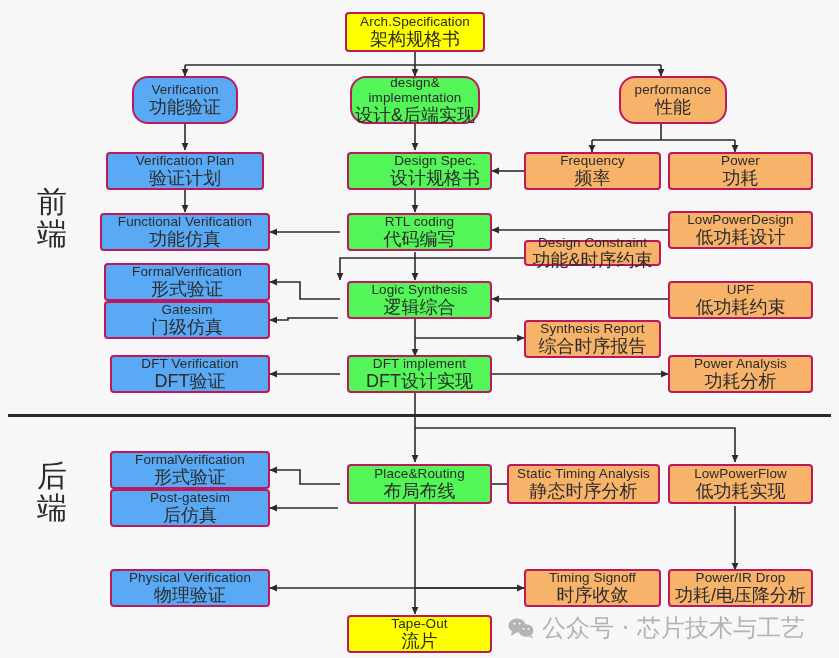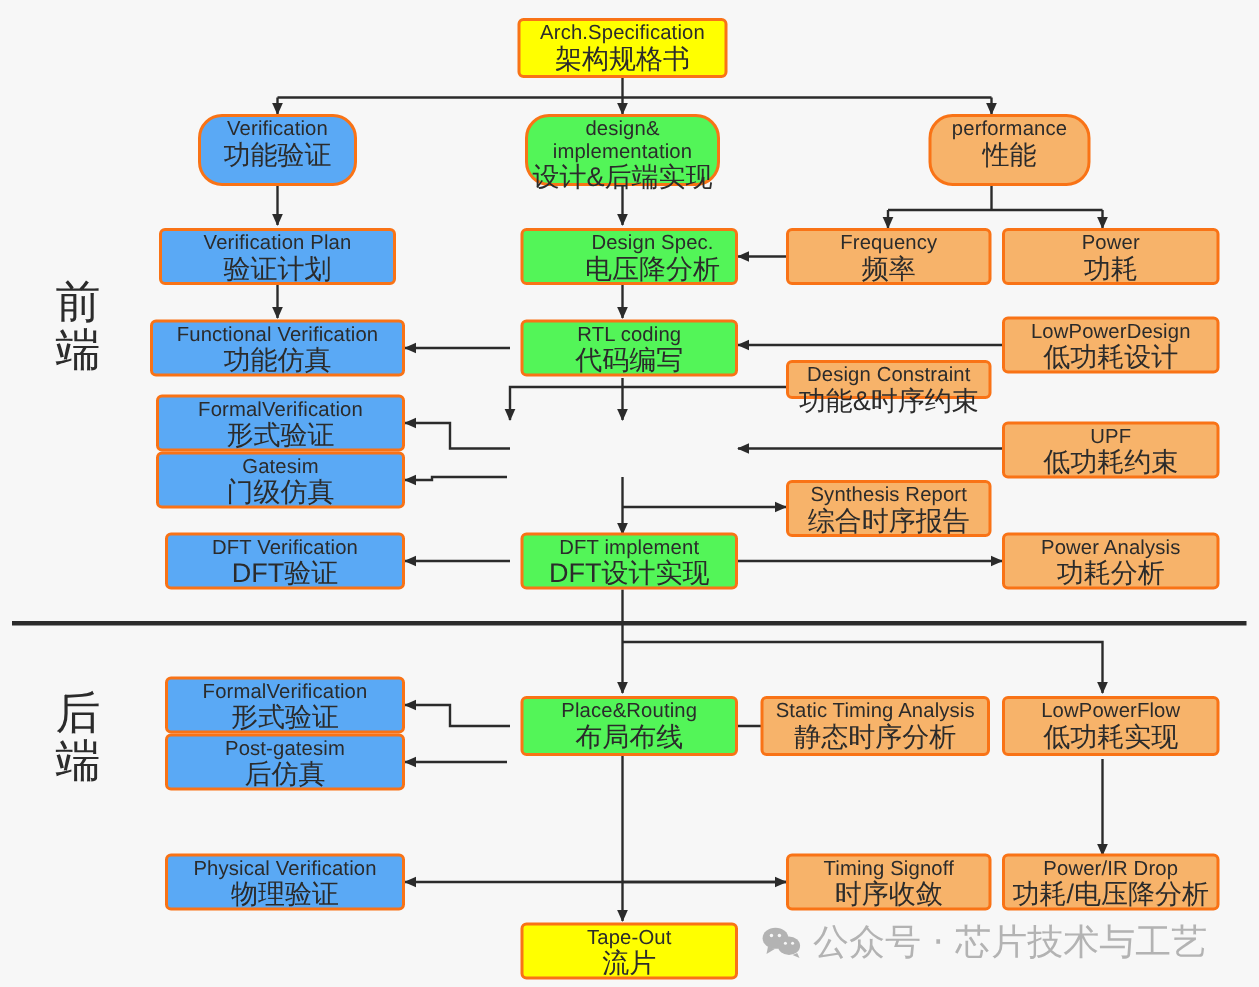--- a/index.html
+++ b/index.html
@@ -9,24 +9,25 @@
     font-family:"Liberation Sans","DejaVu Sans",sans-serif;
     overflow:hidden;
     position:relative;
   }
   #stage{position:absolute;left:0;top:0;width:839px;height:658px;}
   svg#wires{position:absolute;left:0;top:0;width:839px;height:658px;}
 
   .node{
     position:absolute;
     box-sizing:border-box;
-    border:2px solid #f97316;
+    border:2px solid #be185d;
     display:flex;
     flex-direction:column;
     align-items:center;
+    justify-content:center;
     text-align:center;
     color:#2b2b2b;
     line-height:1.12;
     z-index:3;
   }
   .node .en{font-size:13.5px;letter-spacing:.1px;white-space:nowrap;}
   .node .cn{font-size:18px;white-space:nowrap;}
   .blue{background:#5aa9f5;}
   .green{background:#53f558;}
   .orange{background:#f7b36a;}
@@ -172,21 +173,21 @@
     <span class="cn">性能</span>
   </div>
 
   <div class="node blue r4" style="left:106px;top:152px;width:158px;height:38px;">
     <span class="en">Verification Plan</span>
     <span class="cn">验证计划</span>
   </div>
 
   <div class="node green r4" style="left:347px;top:152px;width:145px;height:38px;padding-left:31px;">
     <span class="en">Design Spec.</span>
-    <span class="cn">电压降分析</span>
+    <span class="cn">设计规格书</span>
   </div>
 
   <div class="node orange r4" style="left:524px;top:152px;width:137px;height:38px;">
     <span class="en">Frequency</span>
     <span class="cn">频率</span>
   </div>
 
   <div class="node orange r4" style="left:668px;top:152px;width:145px;height:38px;">
     <span class="en">Power</span>
     <span class="cn">功耗</span>
@@ -215,20 +216,24 @@
   <div class="node blue r4" style="left:104px;top:263px;width:166px;height:38px;">
     <span class="en">FormalVerification</span>
     <span class="cn">形式验证</span>
   </div>
 
   <div class="node blue r4" style="left:104px;top:301px;width:166px;height:38px;">
     <span class="en">Gatesim</span>
     <span class="cn">门级仿真</span>
   </div>
 
+  <div class="node green r4" style="left:347px;top:281px;width:145px;height:38px;">
+    <span class="en">Logic Synthesis</span>
+    <span class="cn">逻辑综合</span>
+  </div>
 
   <div class="node orange r4" style="left:668px;top:281px;width:145px;height:38px;">
     <span class="en">UPF</span>
     <span class="cn">低功耗约束</span>
   </div>
 
   <div class="node orange r4" style="left:524px;top:320px;width:137px;height:38px;">
     <span class="en">Synthesis Report</span>
     <span class="cn">综合时序报告</span>
   </div>

